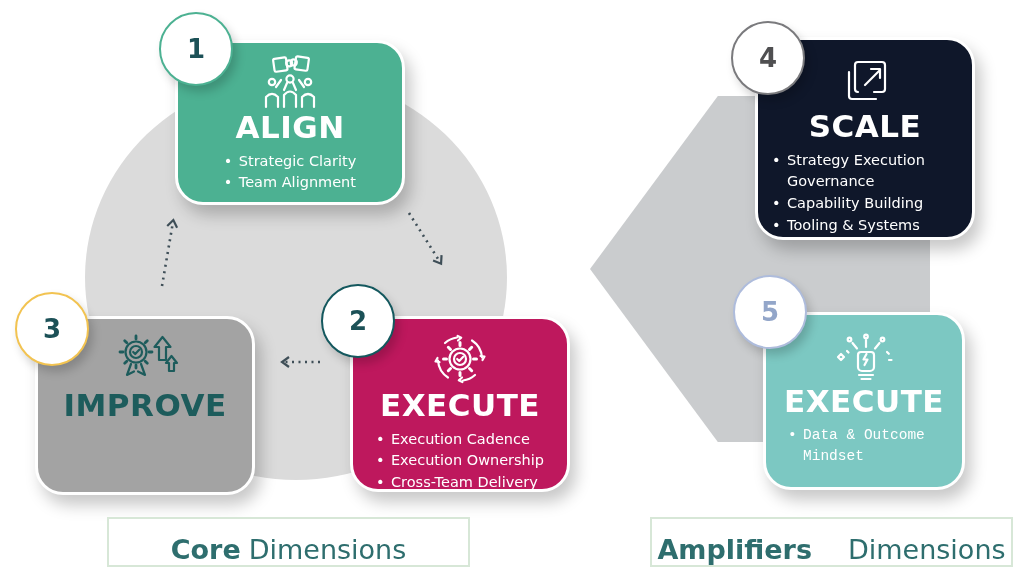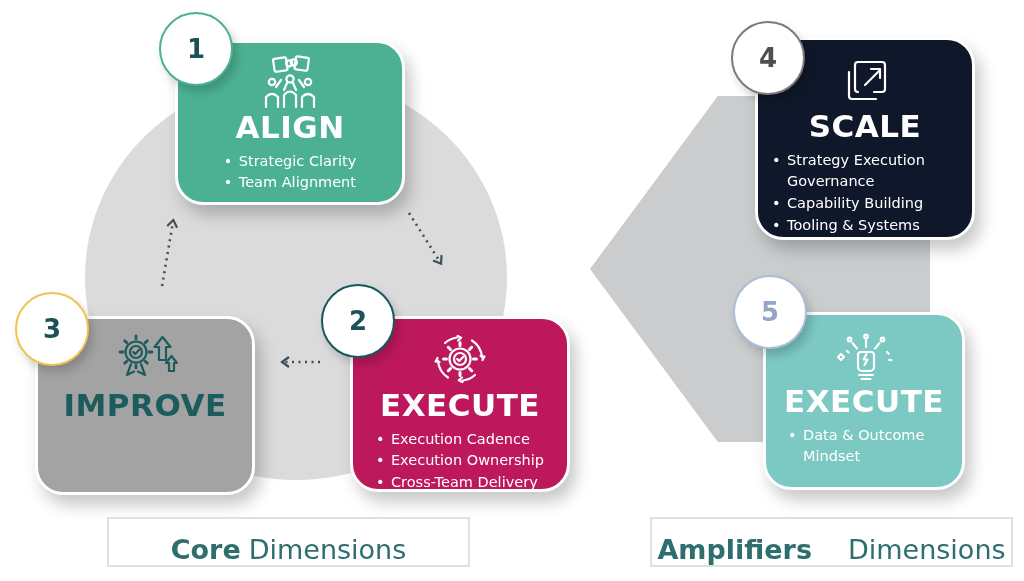--- a/index.html
+++ b/index.html
@@ -32,21 +32,21 @@
   .card-icon{height:56px;display:flex;align-items:center;justify-content:center;margin-top:2px;}
   .card-icon svg{display:block;}
   .card-title{
     font-weight:bold;font-size:31px;letter-spacing:.5px;line-height:1.05;margin-top:2px;
   }
   .card-improve .card-title{color:#1d5c5c;}
   .card ul{list-style:none;margin:7px auto 0;padding:0;font-size:14.5px;line-height:1.5;text-align:left;}
   .card li{position:relative;padding-left:15px;}
   .card li::before{content:"\2022";position:absolute;left:0;top:0;}
   .card-scale ul{max-width:186px;}
-  .card-empower ul{max-width:152px;}
+  .card-empower ul{max-width:152px;font-family:Liberation Mono, monospace;}
   
   .badge{
     position:absolute;z-index:4;width:74px;height:74px;border-radius:50%;background:#ffffff;
     display:flex;align-items:center;justify-content:center;font-weight:bold;font-size:26px;
     box-shadow:4px 6px 10px rgba(0,0,0,.18);box-sizing:border-box;border:2px solid #cccccc;
   }
   .badge-1{left:159px;top:12px; border-color:#4cb192;color:#1c5157;}
   .badge-2{left:321px;top:284px;border-color:#14585e;color:#1c5157;}
   .badge-3{left:15px; top:292px;border-color:#f2c351;color:#1c5157;}
   .badge-4{left:731px;top:21px; border-color:#7a7a7d;color:#4f4f51;}

